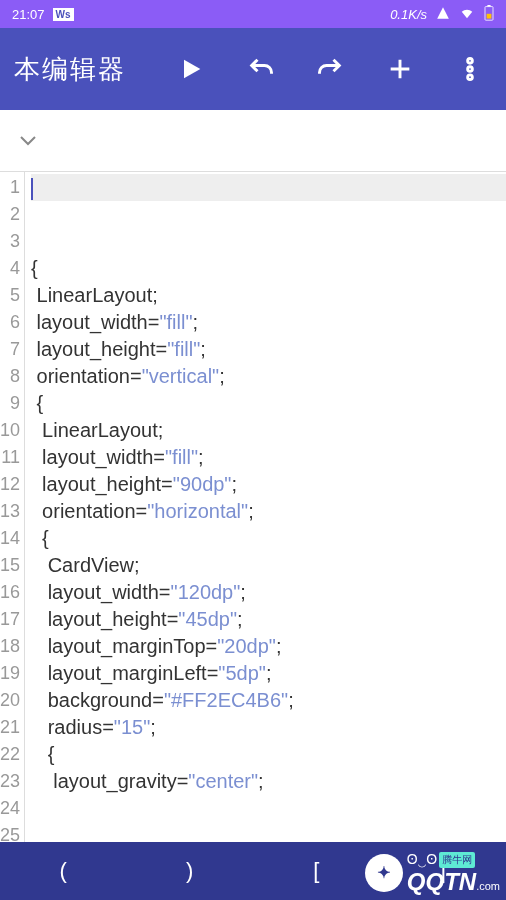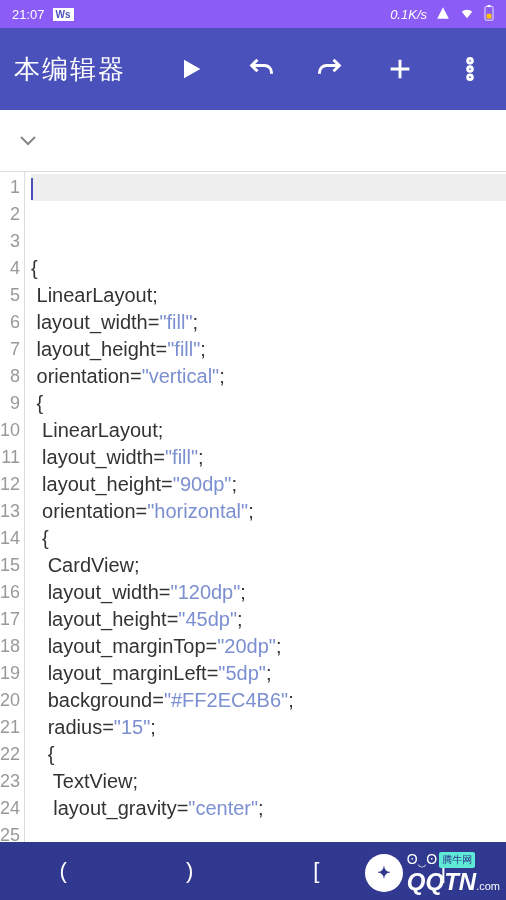--- a/index.html
+++ b/index.html
@@ -272,21 +272,20 @@
       <div class="code-line"><span class="tok-keyword">  orientation=</span><span class="tok-string">"horizontal"</span><span class="tok-punct">;</span></div>
       <div class="code-line"><span class="tok-punct">  {</span></div>
       <div class="code-line"><span class="tok-keyword">   CardView;</span></div>
       <div class="code-line"><span class="tok-keyword">   layout_width=</span><span class="tok-string">"120dp"</span><span class="tok-punct">;</span></div>
       <div class="code-line"><span class="tok-keyword">   layout_height=</span><span class="tok-string">"45dp"</span><span class="tok-punct">;</span></div>
       <div class="code-line"><span class="tok-keyword">   layout_marginTop=</span><span class="tok-string">"20dp"</span><span class="tok-punct">;</span></div>
       <div class="code-line"><span class="tok-keyword">   layout_marginLeft=</span><span class="tok-string">"5dp"</span><span class="tok-punct">;</span></div>
       <div class="code-line"><span class="tok-keyword">   background=</span><span class="tok-string">"#FF2EC4B6"</span><span class="tok-punct">;</span></div>
       <div class="code-line"><span class="tok-keyword">   radius=</span><span class="tok-string">"15"</span><span class="tok-punct">;</span></div>
       <div class="code-line"><span class="tok-punct">   {</span></div>
-      <div class="code-line"><span class="tok-keyword">    TextView;</span></div>
       <div class="code-line"><span class="tok-keyword">    layout_gravity=</span><span class="tok-string">"center"</span><span class="tok-punct">;</span></div>
     </div>
 </div>
 
 <div class="bottom-bar" id="bottom-bar">
     <div class="bottom-key">(</div>
     <div class="bottom-key">)</div>
     <div class="bottom-key">[</div>
     <div class="bottom-key">]</div>
   </div>

